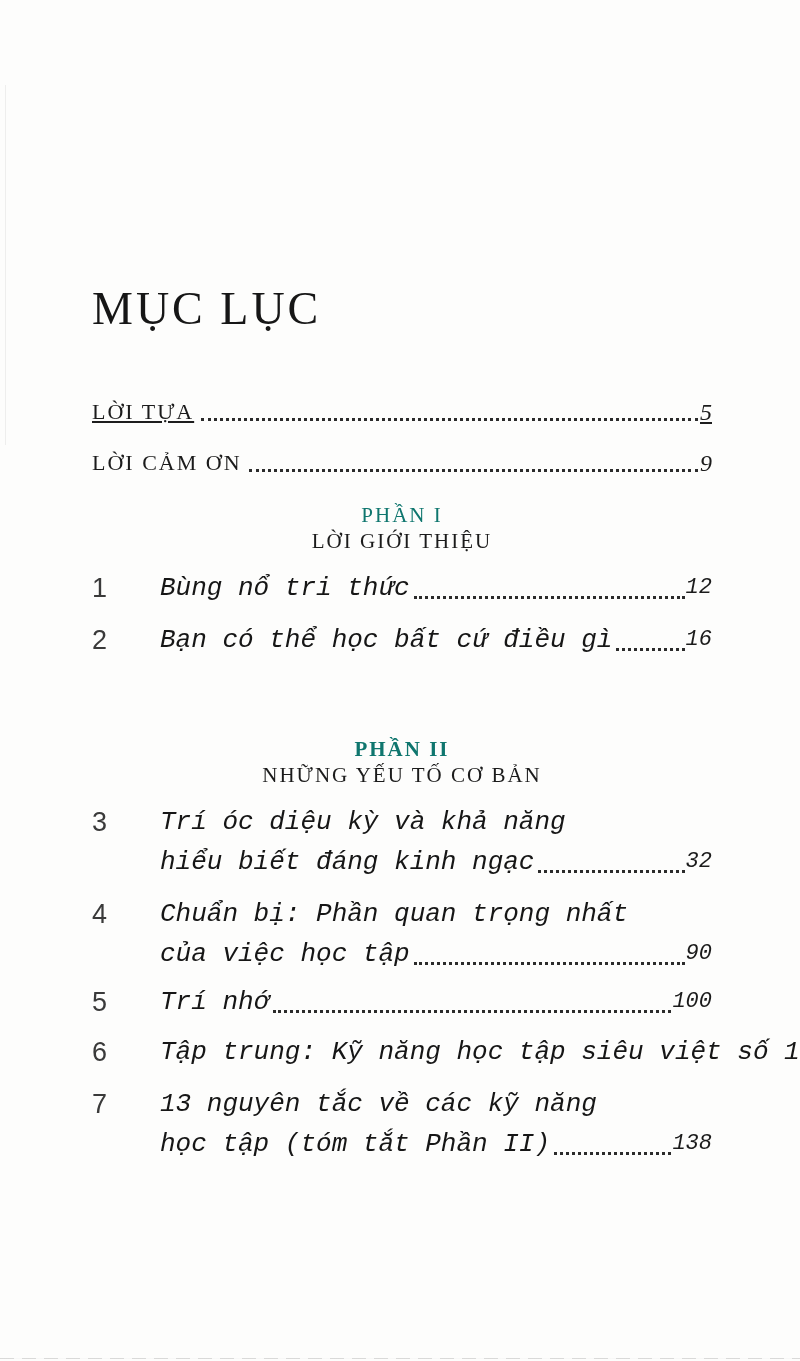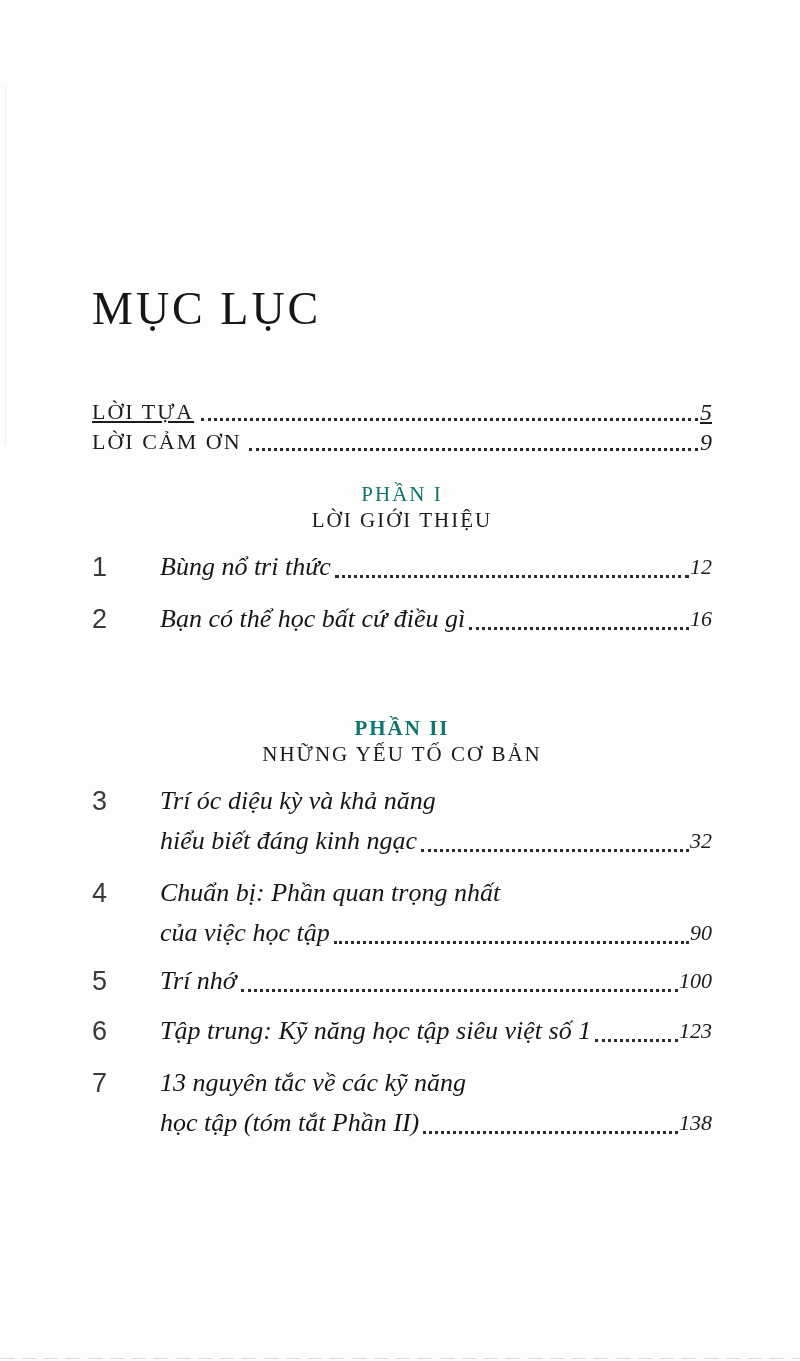--- a/index.html
+++ b/index.html
@@ -48,21 +48,21 @@
     letter-spacing: 3px;
     color: #161616;
   }
   .fm-row {
     display: flex;
     align-items: flex-end;
     font-size: 22px;
     line-height: 30px;
   }
   .fm-row.first { margin-top: 62px; text-decoration: underline; }
-  .fm-row.second { }
+  .fm-row.second { margin-top: 21px; }
   .fm-label {
     letter-spacing: 2px;
     white-space: nowrap;
     color: #1b1b1b;
   }
   .leader {
     flex: 1;
     border-bottom: 3px dotted #2b2b2b;
     margin: 0 2px 6px 7px;
     min-width: 30px;
@@ -105,20 +105,21 @@
     font-size: 27px;
     line-height: 40px;
     color: #3a3a3a;
   }
   .ch-body {
     flex: 1;
     font-style: italic;
     font-size: 26px;
     line-height: 40px;
     color: #161616;
+    font-family: Liberation Mono, monospace;
   }
   .ch-line {
     display: flex;
     align-items: flex-end;
   }
   .ch-line .leader { margin: 0 1px 9px 4px; }
   .ch-line .pagenum { font-size: 22px; line-height: 40px; }
   .ch-title { white-space: nowrap; }
 </style>
 </head>

